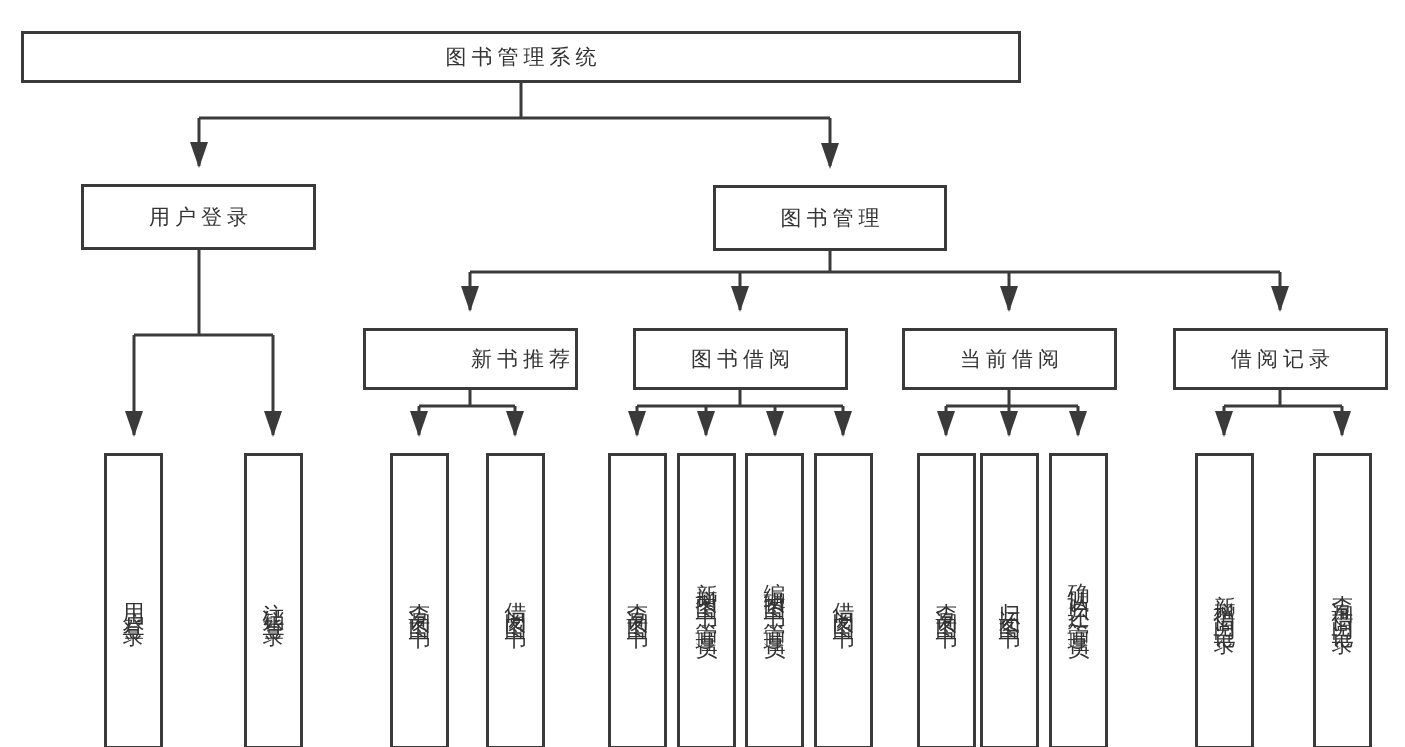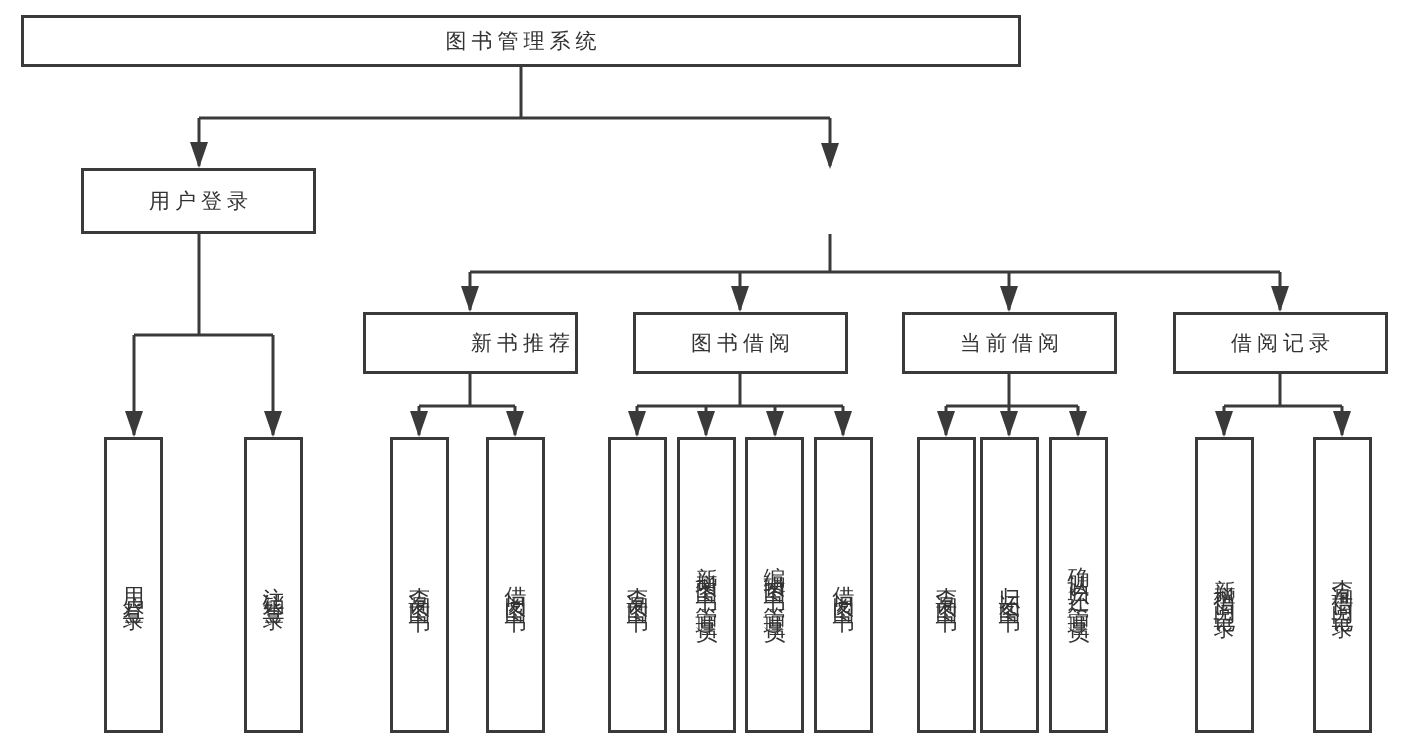--- a/index.html
+++ b/index.html
@@ -24,20 +24,21 @@
   .box {
     position: absolute;
     box-sizing: border-box;
     background: #ffffff;
     border: 3px solid #3a3a3a;
     display: flex;
     align-items: center;
     justify-content: center;
     color: #333333;
     z-index: 2;
+    margin-top: 16px;
   }
   .h-label {
     font-size: 21px;
     letter-spacing: 5px;
     text-indent: 5px; 
     white-space: nowrap;
   }
   .leaf {
     top: 437px;
     width: 59px;
@@ -134,20 +135,23 @@
     </g>
   </svg>
 
   <div class="box" style="left:21px; top:15px; width:1000px; height:52px;">
     <span class="h-label">图书管理系统</span>
   </div>
 
   <div class="box" style="left:81px; top:168px; width:235px; height:66px;">
     <span class="h-label">用户登录</span>
   </div>
+  <div class="box" style="left:713px; top:169px; width:234px; height:66px;">
+    <span class="h-label">图书管理</span>
+  </div>
 
   <div class="box" style="left:363px; top:312px; width:215px; height:62px;justify-content:flex-end;">
     <span class="h-label">新书推荐</span>
   </div>
   <div class="box" style="left:902px; top:312px; width:215px; height:62px;">
     <span class="h-label">当前借阅</span>
   </div>
   <div class="box" style="left:633px; top:312px; width:215px; height:62px;">
     <span class="h-label">图书借阅</span>
   </div>

